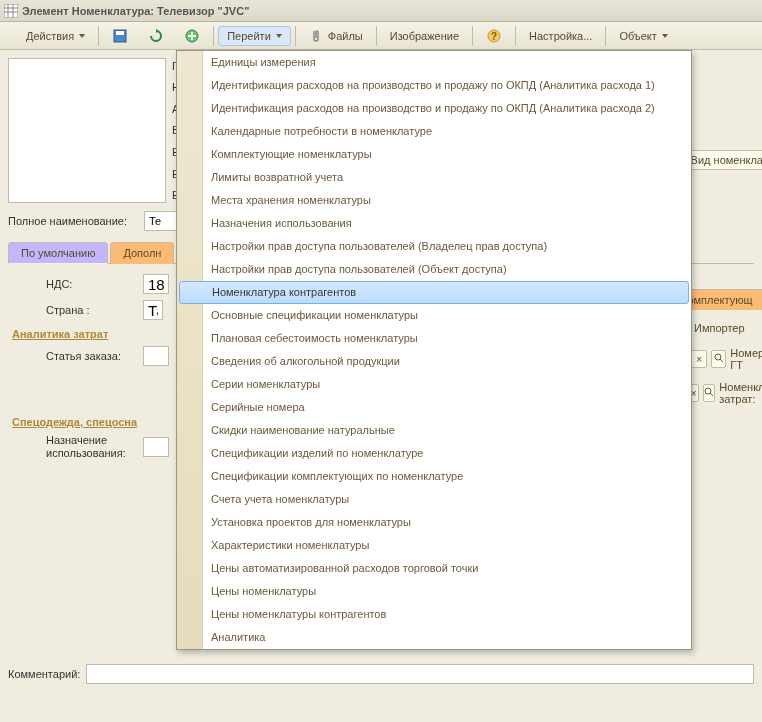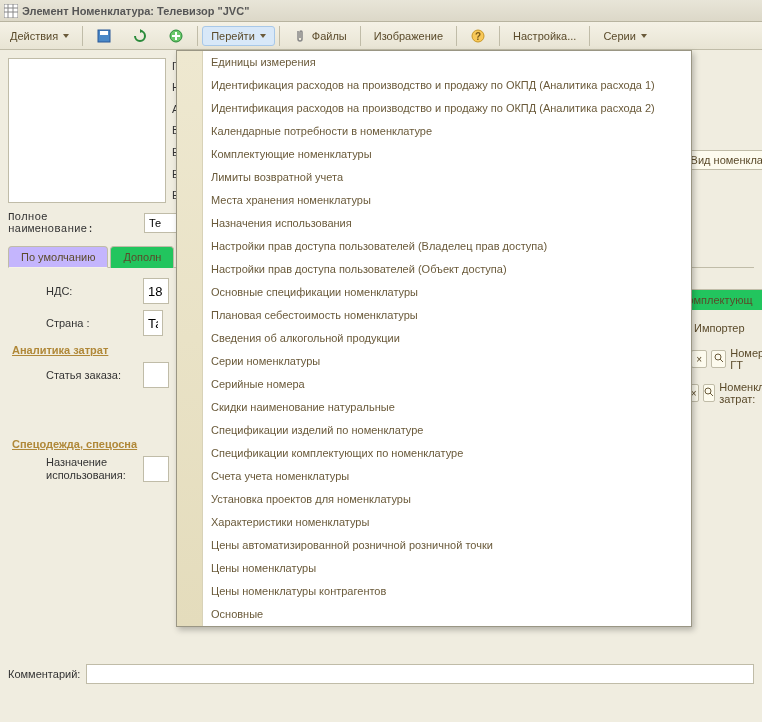--- a/index.html
+++ b/index.html
@@ -28,21 +28,21 @@
     margin-right: 4px;
     display: inline-block;
   }
   .titlebar .grid-icon svg { display: block; }
   .toolbar {
     background: linear-gradient(#f5f2e6, #e8e4d4);
     border-bottom: 1px solid #c0bca8;
     height: 28px;
     display: flex;
     align-items: center;
-    padding: 0 1px;
+    padding: 0 17px;
     gap: 2px;
   }
   .toolbar .tb-btn {
     padding: 3px 8px;
     border: 1px solid transparent;
     border-radius: 3px;
     display: flex;
     align-items: center;
     gap: 3px;
     cursor: pointer;
@@ -96,40 +96,40 @@
     background: #fdfbee;
     color: #5a4a2a;
     border-radius: 3px;
   }
   .wide-row {
     display: flex;
     align-items: center;
     margin-top: 8px;
     gap: 6px;
   }
-  .wide-row .lbl { width: 130px; font-family: Liberation Mono, monospace; }
+  .wide-row .lbl { width: 130px; }
   .wide-row input {
     flex: 0 0 30px;
     height: 20px;
     border: 1px solid #c0bca8;
     background: #fff;
     padding: 0 4px;
     font-size: 11px;
   }
   .tabs {
     display: flex;
     border-bottom: 1px solid #c0bca8;
     margin-top: 10px;
     gap: 0;
   }
   .tab {
     padding: 4px 12px;
     border: 1px solid #c0bca8;
     border-bottom: none;
-    background: #22c55e;
+    background: #fdba74;
     color: #5a4a2a;
     border-radius: 4px 4px 0 0;
     margin-right: 2px;
     position: relative;
     top: 1px;
     cursor: pointer;
   }
   .tab.active {
     background: #c4b5fd;
     border-bottom: 1px solid #f5f2e6;
@@ -137,22 +137,22 @@
   .tab-body {
     border: none;
     padding: 10px 4px;
   }
   .row { display: flex; align-items: center; margin-bottom: 6px; gap: 6px; }
   .row .lbl { width: 125px; color: #333; padding-left: 34px; }
   .row input, .row .fld {
     height: 20px;
     border: 1px solid #c0bca8;
     background: #fff;
-    padding: 12px 4px;
-    font-size: 13px;
+    padding: 0 4px;
+    font-size: 15px;
   }
   .sec-head {
     color: #b08838;
     font-weight: bold;
     text-decoration: underline;
     margin: 8px 0 6px;
     font-size: 11px;
   }
   .right-col {
     position: absolute;
@@ -299,21 +299,21 @@
           <text x="7" y="11" text-anchor="middle" font-size="10" fill="#7a5a18" font-weight="bold">?</text>
         </svg>
     </span>
   </div>
   <div class="tb-sep"></div>
   <div class="tb-btn">
     <span>Настройка...</span>
   </div>
   <div class="tb-sep"></div>
   <div class="tb-btn">
-    <span>Серии</span>
+    <span>Объект</span>
     <span class="dd-arrow"></span>
   </div>
 </div>
 
 <div class="content">
 
   <div class="form-block">
     <div class="left-preview"></div>
     <div class="form-grid">
       <span class="lbl">Гр</span>
@@ -414,29 +414,30 @@
       <div class="menu-item">Единицы измерения</div>
       <div class="menu-item">Идентификация расходов на производство и продажу по ОКПД (Аналитика расхода 1)</div>
       <div class="menu-item">Идентификация расходов на производство и продажу по ОКПД (Аналитика расхода 2)</div>
       <div class="menu-item">Календарные потребности в номенклатуре</div>
       <div class="menu-item">Комплектующие номенклатуры</div>
       <div class="menu-item">Лимиты возвратной учета</div>
       <div class="menu-item">Места хранения номенклатуры</div>
       <div class="menu-item">Назначения использования</div>
       <div class="menu-item">Настройки прав доступа пользователей (Владелец прав доступа)</div>
       <div class="menu-item">Настройки прав доступа пользователей (Объект доступа)</div>
+      <div class="menu-item selected">Номенклатура контрагентов</div>
       <div class="menu-item">Основные спецификации номенклатуры</div>
       <div class="menu-item">Плановая себестоимость номенклатуры</div>
       <div class="menu-item">Сведения об алкогольной продукции</div>
       <div class="menu-item">Серии номенклатуры</div>
       <div class="menu-item">Серийные номера</div>
       <div class="menu-item">Скидки наименование натуральные</div>
       <div class="menu-item">Спецификации изделий по номенклатуре</div>
       <div class="menu-item">Спецификации комплектующих по номенклатуре</div>
       <div class="menu-item">Счета учета номенклатуры</div>
       <div class="menu-item">Установка проектов для номенклатуры</div>
       <div class="menu-item">Характеристики номенклатуры</div>
-      <div class="menu-item">Цены автоматизированной розничной розничной точки</div>
+      <div class="menu-item">Цены автоматизированной расходов торговой точки</div>
       <div class="menu-item">Цены номенклатуры</div>
       <div class="menu-item">Цены номенклатуры контрагентов</div>
-      <div class="menu-item">Основные</div>
+      <div class="menu-item">Аналитика</div>
     </div>
 </div>
 
 </body></html>

